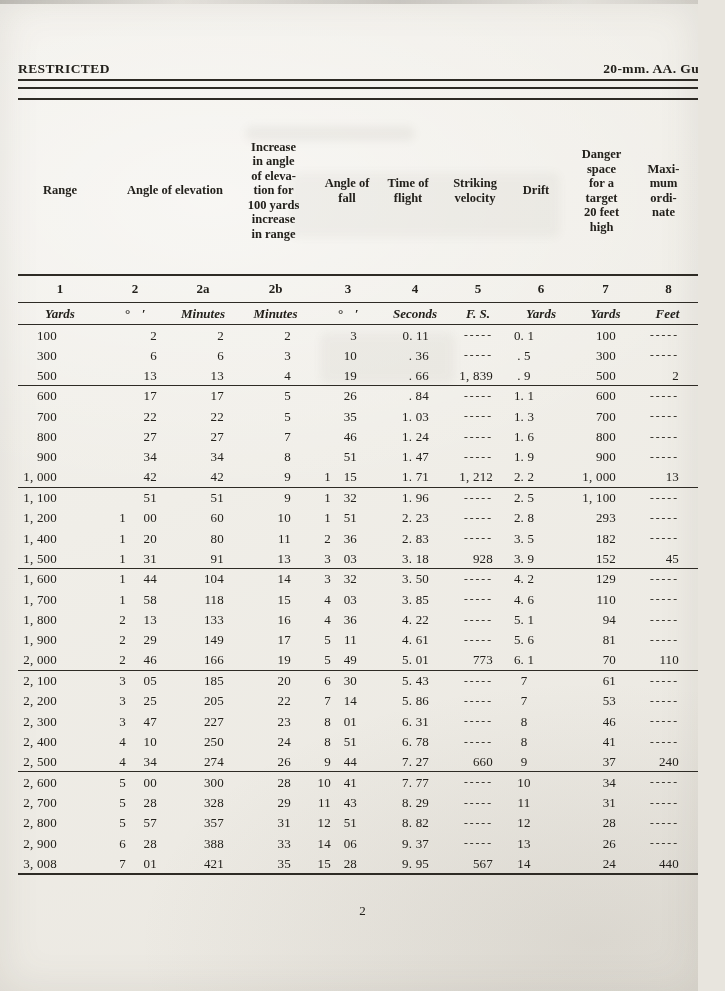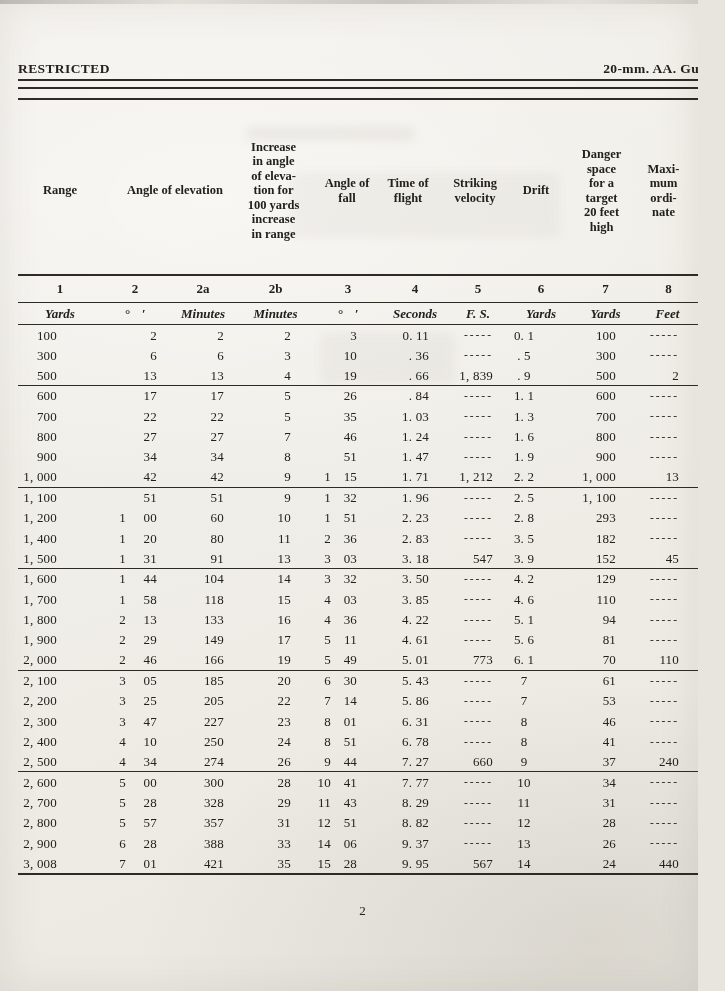--- a/index.html
+++ b/index.html
@@ -308,21 +308,21 @@
           </tr>
           <tr class="group-end">
             <td class="c-range">1, 500</td>
             <td class="c-elev_deg">1</td>
             <td class="c-elev_min">31</td>
             <td class="c-inc2a">91</td>
             <td class="c-inc2b">13</td>
             <td class="c-fall_deg">3</td>
             <td class="c-fall_min">03</td>
             <td class="c-time">3. 18</td>
-            <td class="c-vel">547</td>
+            <td class="c-vel">928</td>
             <td class="c-drift">3. 9</td>
             <td class="c-danger">152</td>
             <td class="c-maxord">45</td>
           </tr>
           <tr>
             <td class="c-range">1, 600</td>
             <td class="c-elev_deg">1</td>
             <td class="c-elev_min">44</td>
             <td class="c-inc2a">104</td>
             <td class="c-inc2b">14</td>

